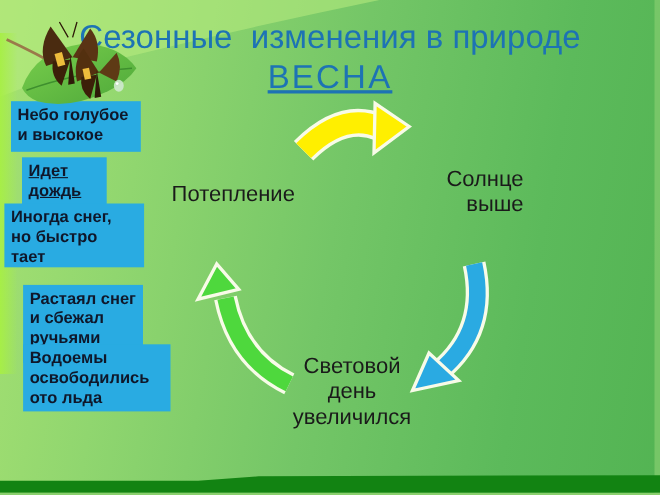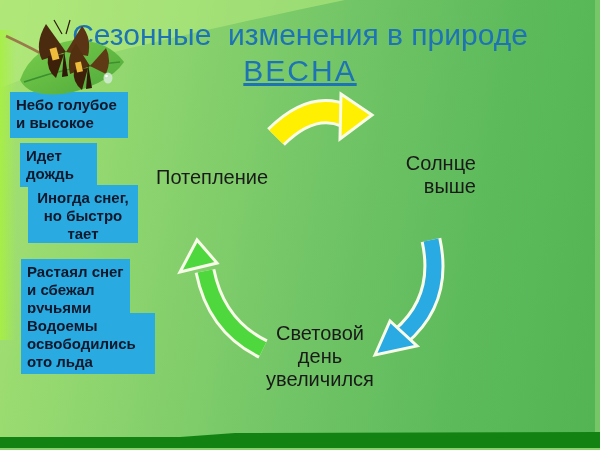--- a/index.html
+++ b/index.html
@@ -13,22 +13,22 @@
   .butterflies{position:absolute;left:4px;top:4px;z-index:6;}
   .title-wrap{position:absolute;left:0;top:16px;width:100%;text-align:center;z-index:5;color:#1d73b4;}
   .title-line1{font-size:30px;line-height:37px;white-space:pre-wrap;}
   .title-line2{font-size:30px;line-height:36px;letter-spacing:2px;text-decoration:underline;}
   .fact{
     position:absolute;background:#29abe2;color:#0f172a;font-weight:bold;
     font-size:15px;line-height:1.2;padding:4px 6px;box-sizing:border-box;
     white-space:pre-line;z-index:4;overflow:hidden;
   }
   .fact1{left:10px; top:92px; width:118px;height:46px;}
-  .fact2{left:20px; top:143px;width:77px; height:44px;}
-  .fact3{left:28px; top:185px;width:110px;height:58px;text-align:center;}
+  .fact2{left:20px; top:143px;width:77px; height:44px;text-decoration:underline;}
+  .fact3{left:4px; top:185px;width:127px;height:58px;}
   .fact4{left:21px; top:259px;width:109px;height:71px;}
   .fact5{left:21px; top:313px;width:134px;height:61px;}
   .fact6{left:21px; top:404px;width:134px;height:26px;}
   .cycle-label{
     position:absolute;color:#1a1a1a;font-size:20px;line-height:1.15;
     white-space:pre-line;z-index:3;
   }
   .lbl-warming{left:156px;top:166px;}
   .lbl-sun{left:376px;top:152px;width:100px;text-align:right;}
   .lbl-daylight{left:250px;top:322px;width:140px;text-align:center;}

